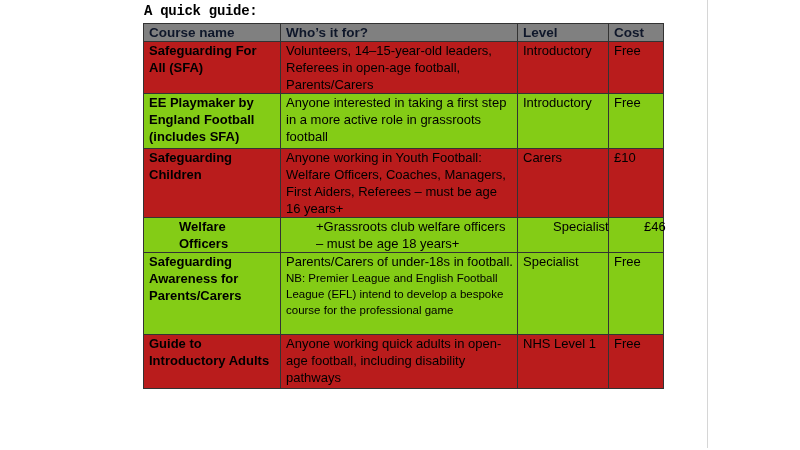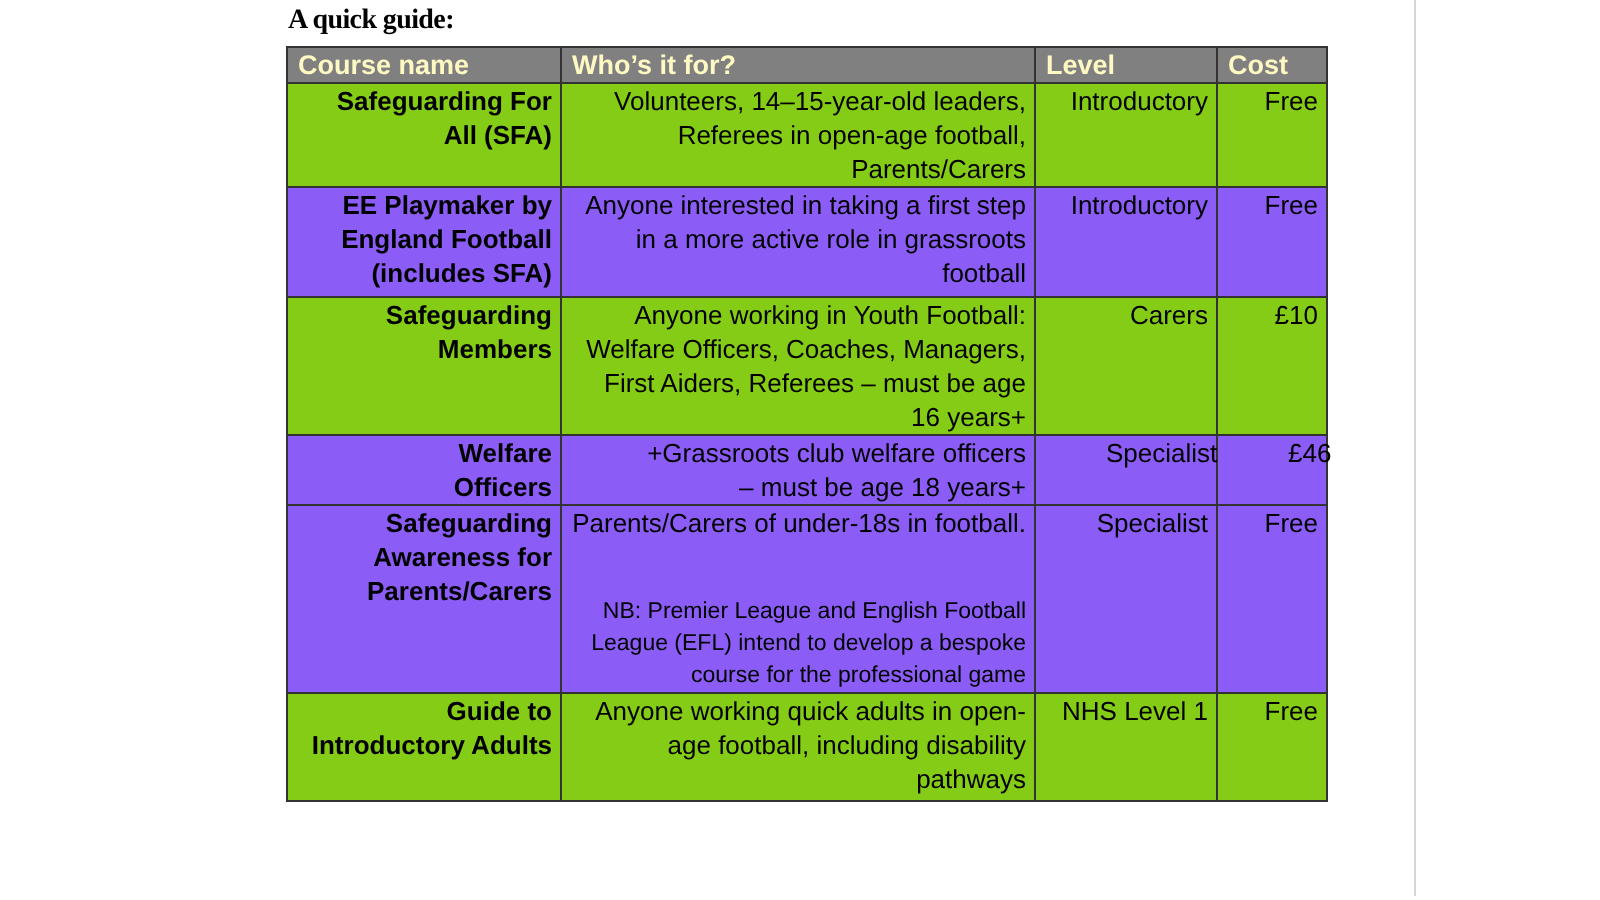--- a/index.html
+++ b/index.html
@@ -20,21 +20,21 @@
       left: 707px;
       top: 0;
       width: 1px;
       height: 448px;
       background: #d6d6d6;
     }
     .title {
       position: absolute;
       left: 144px;
       top: 2px;
-      font-family: Liberation Serif, serif;
+      font-family: Liberation Mono, monospace;
       font-weight: bold;
       font-size: 14px;
       letter-spacing: -0.3px;
       line-height: 18px;
       text-align: center;
     }
     table.guide {
       position: absolute;
       left: 143px;
       top: 23px;
@@ -49,36 +49,35 @@
     table.guide col.c3 { width: 91px; }
     table.guide col.c4 { width: 55px; }
     table.guide th, table.guide td {
       border: 1px solid #333;
       padding: 0 4px 0 5px;
       vertical-align: top;
       text-align: left;
     }
     table.guide th {
       background: #808080;
-      color: #fef9c3;
+      color: #0f172a;
       font-weight: bold;
       font-size: 13.5px;
       height: 17px;
       line-height: 17px;
     }
     table.guide td.name {
       font-weight: bold;
     }
-    tr.shaded td { background: #8b5cf6; text-align: right; }
-    tr.plain td { background: #84cc16; text-align: right; }
+    tr.shaded td { background: #84cc16; }
+    tr.plain td { background: #b91c1c; }
     .note {
       font-size: 11.5px;
       line-height: 16px;
       display: block;
-      margin-top: 28px;
     }
     tr.r1 td { height: 48px; }
     tr.r2 td { height: 54px; }
     tr.r3 td { height: 66px; }
     tr.r4 td { height: 34px; padding-left: 35px; }
     tr.r5 td { height: 52px; }
     tr.r6 td { height: 81px; }
     tr.r7 td { height: 53px; }
   </style>
 </head>
@@ -110,21 +109,21 @@
       <td>Introductory</td>
       <td>Free</td>
     </tr>
     <tr class="shaded r2">
       <td class="name">EE Playmaker by England Football (includes SFA)</td>
       <td>Anyone interested in taking a first step in a more active role in grassroots football</td>
       <td>Introductory</td>
       <td>Free</td>
     </tr>
     <tr class="plain r3">
-      <td class="name">Safeguarding Members</td>
+      <td class="name">Safeguarding Children</td>
       <td>Anyone working in Youth Football: Welfare Officers, Coaches, Managers, First Aiders, Referees – must be age 16 years+</td>
       <td>Carers</td>
       <td>£10</td>
     </tr>
     <tr class="shaded r4">
       <td class="name">Welfare Officers</td>
       <td>+Grassroots club welfare officers – must be age 18 years+</td>
       <td>Specialist</td>
       <td>£46</td>
     </tr>

